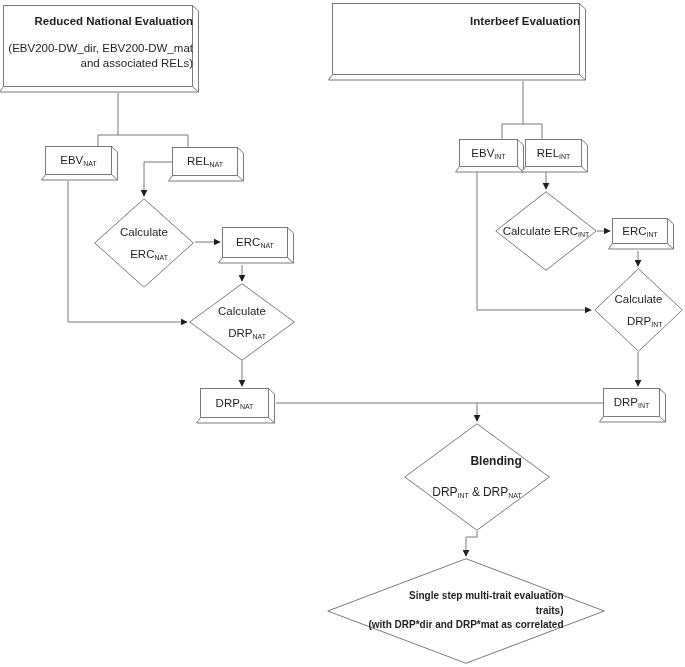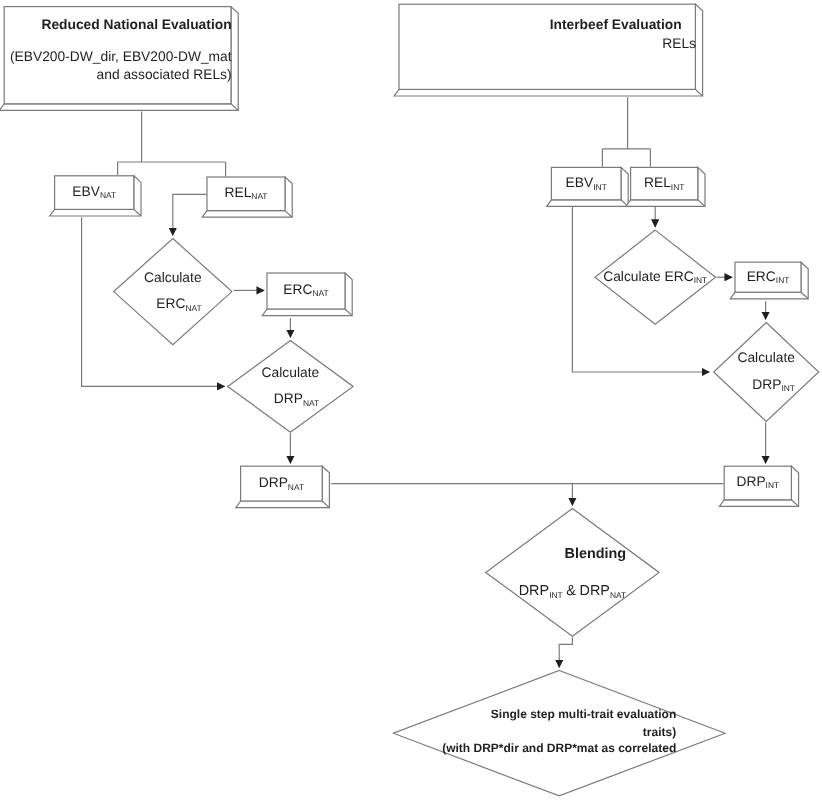--- a/index.html
+++ b/index.html
@@ -11,21 +11,21 @@
   .node{position:absolute;display:flex;align-items:center;justify-content:center;text-align:right;
         font-size:11.5px;line-height:1.25;}
   .node .shape{position:absolute;pointer-events:none;}
   .lbl{position:relative;}
   .subsc{font-size:7px;position:relative;top:2px;}
   .amp{padding:0 3px;}
   .title{font-weight:bold;}
   .bigbox{align-items:flex-start;}
   .bigbox .lbl{width:100%;}
   .reduced .title{margin:9px 0 13px 0;display:block;}
-  .interbeef .title{margin:11px 12px 2px 0;display:block;}
+  .interbeef .title{margin:11px 0 2px 0;display:block;}
   .dline + .dline{margin-top:7px;}
   .blending-title{font-weight:bold;font-size:12px;display:block;margin-bottom:16px;}
   .blending-line{font-size:12px;}
   .single .lbl{font-weight:bold;line-height:1.45;white-space:nowrap;font-size:10px;}
 </style>
 </head>
 <body>
 
 <div class="canvas">
 
@@ -66,21 +66,20 @@
   </div>
 
   <div class="node box3d bigbox interbeef" style="left:332px;top:3px;width:248px;height:72px">
       <svg class="shape" width="260" height="80" viewBox="-5 -1 260 80" style="left: -5px; top: -1px;">
         <path d="M247.5 .5 L253.5 6 L253.5 77 L-3.5 77 L.5 71.5 L247.5 71.5 Z" fill="#ffffff" stroke="#7a7a7a" stroke-width="1"></path>
         <path d="M247.5 71.5 L253.5 77" fill="none" stroke="#7a7a7a" stroke-width="1"></path>
         <rect x="0.5" y="0.5" width="247" height="71" fill="#ffffff" stroke="#7a7a7a" stroke-width="1"></rect>
       </svg>
     <div class="lbl">
       <span class="title">Interbeef Evaluation</span>
-      <div>RELs</div>
     </div>
   </div>
 
   <div class="node box3d" style="left:45px;top:146px;width:67px;height:29px">
       <svg class="shape" width="79" height="37" viewBox="-5 -1 79 37" style="left: -5px; top: -1px;">
         <path d="M66.5 .5 L72.5 6 L72.5 34 L-3.5 34 L.5 28.5 L66.5 28.5 Z" fill="#ffffff" stroke="#7a7a7a" stroke-width="1"></path>
         <path d="M66.5 28.5 L72.5 34" fill="none" stroke="#7a7a7a" stroke-width="1"></path>
         <rect x="0.5" y="0.5" width="66" height="28" fill="#ffffff" stroke="#7a7a7a" stroke-width="1"></rect>
       </svg>
     <span class="lbl"><span>EBV</span><span class="subsc">NAT</span></span>

